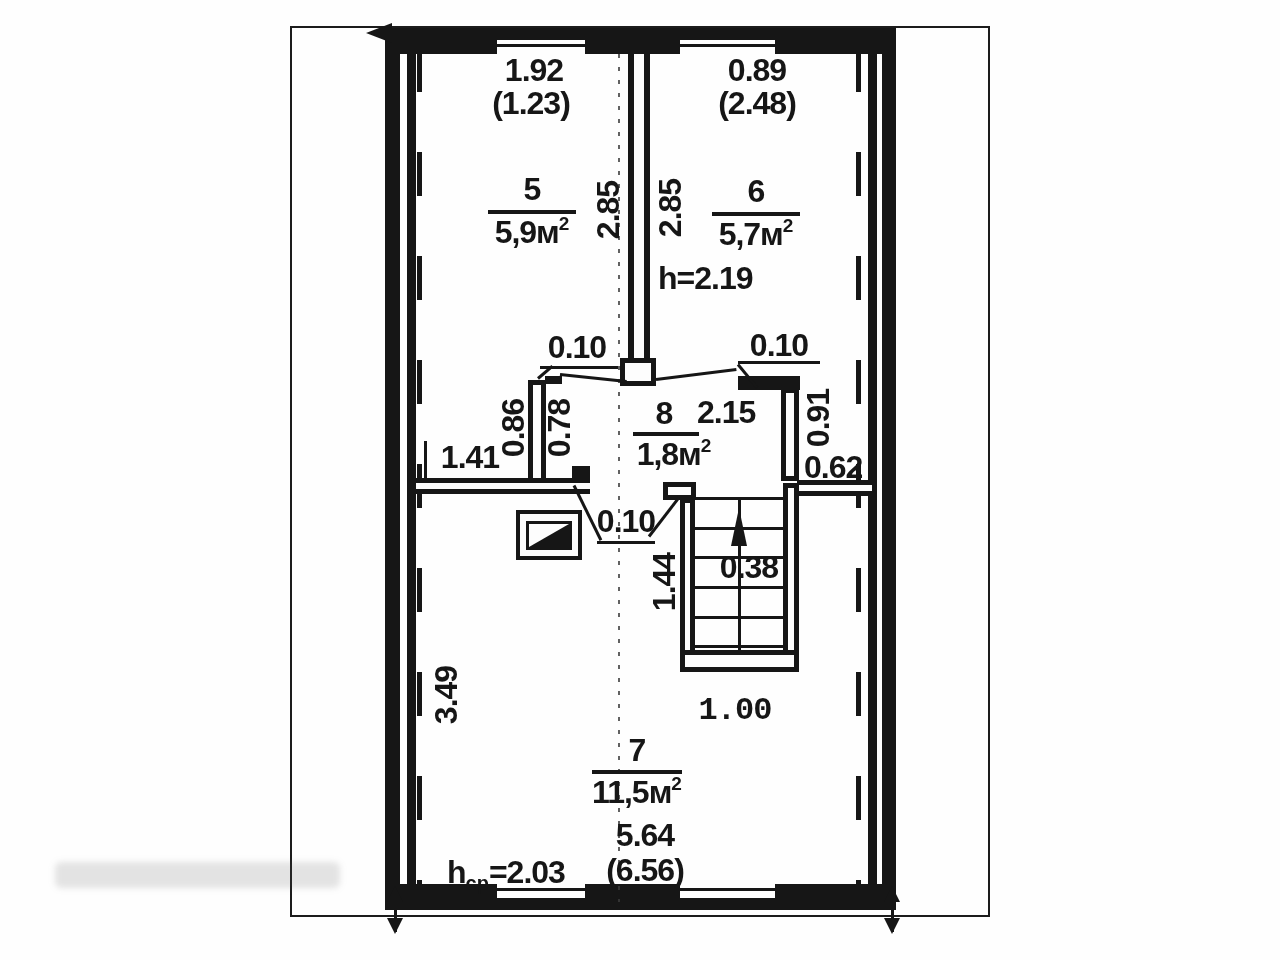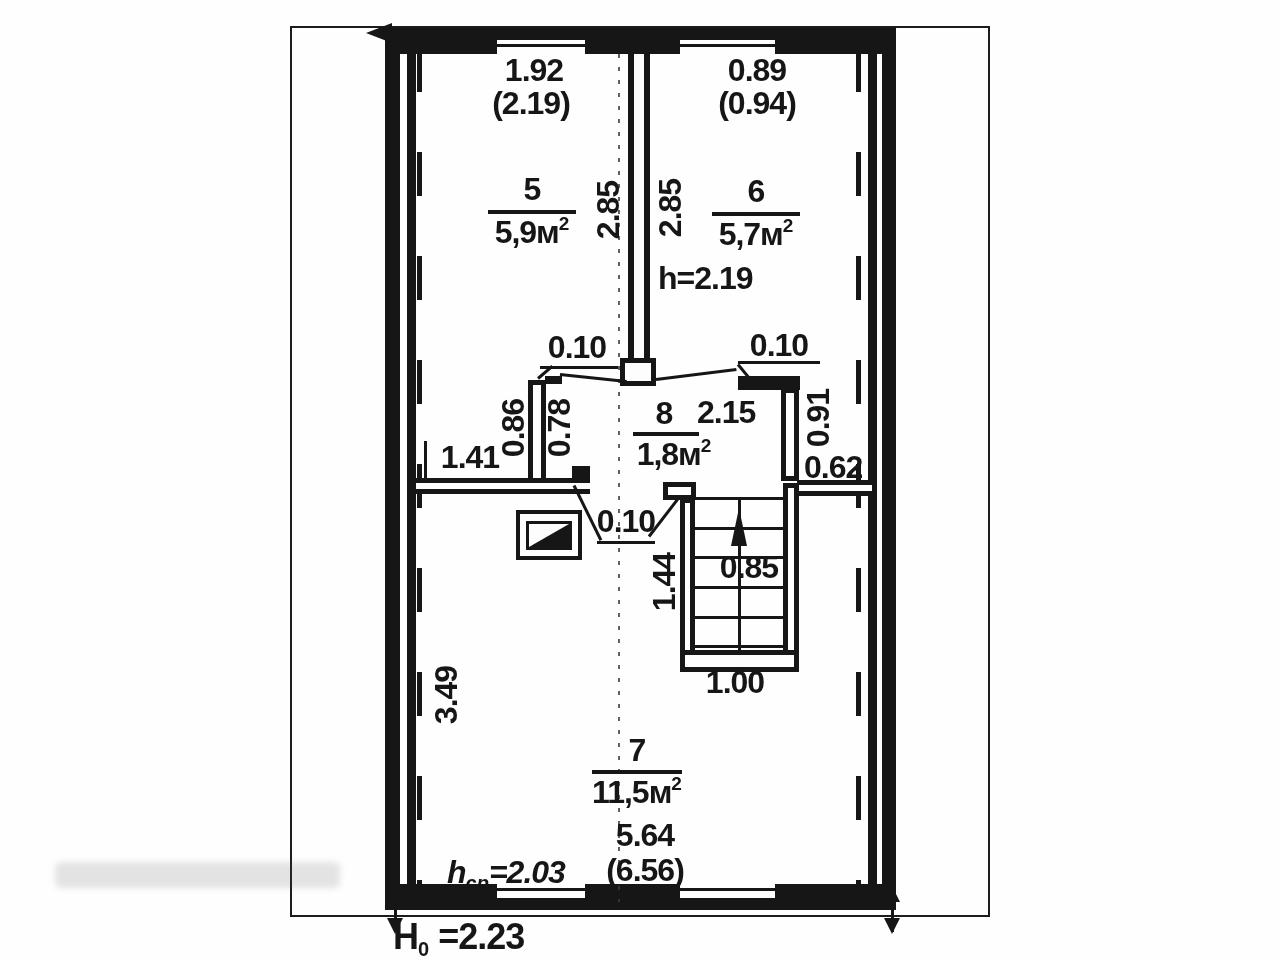--- a/index.html
+++ b/index.html
@@ -112,23 +112,23 @@
 
   <div class="txt ctr" style="left:612px;top:734px;width:50px;">7</div>
   <div class="bar" style="left:592px;top:770px;width:90px;"></div>
   <div class="txt ctr" style="left:577px;top:776px;width:120px;"><span>11,5м</span><span class="sup">2</span></div>
 
   <div class="txt ctr" style="left:639px;top:397px;width:50px;">8</div>
   <div class="bar" style="left:633px;top:432px;width:66px;"></div>
   <div class="txt ctr" style="left:604px;top:438px;width:140px;"><span>1,8м</span><span class="sup">2</span></div>
 
   <div class="txt ctr" style="left:484px;top:54px;width:100px;">1.92</div>
-  <div class="txt ctr" style="left:466px;top:87px;width:130px;">(2.19)</div>
+  <div class="txt ctr" style="left:466px;top:87px;width:130px;">(1.23)</div>
   <div class="txt ctr" style="left:707px;top:54px;width:100px;">0.89</div>
-  <div class="txt ctr" style="left:692px;top:87px;width:130px;">(0.94)</div>
+  <div class="txt ctr" style="left:692px;top:87px;width:130px;">(2.48)</div>
 
   <div class="vtxt" style="left:563px;top:194px;">2.85</div>
   <div class="vtxt" style="left:625px;top:192px;">2.85</div>
   <div class="vtxt" style="left:468px;top:412px;">0.86</div>
   <div class="vtxt" style="left:514px;top:412px;">0.78</div>
   <div class="vtxt" style="left:773px;top:402px;">0.91</div>
   <div class="vtxt" style="left:619px;top:566px;">1.44</div>
   <div class="vtxt" style="left:401px;top:679px;">3.49</div>
 
   <div class="txt" style="left:658px;top:262px;">h=2.19</div>
@@ -137,22 +137,21 @@
   <div class="bar" style="left:540px;top:366px;width:78px;height:3px;"></div>
   <div class="txt ctr" style="left:729px;top:329px;width:100px;">0.10</div>
   <div class="bar" style="left:738px;top:361px;width:82px;height:3px;"></div>
   <div class="txt ctr" style="left:576px;top:505px;width:100px;">0.10</div>
   <div class="bar" style="left:597px;top:541px;width:58px;height:3px;"></div>
 
   <div class="txt" style="left:697px;top:396px;">2.15</div>
   <div class="txt" style="left:804px;top:451px;">0.62</div>
   <div class="txt ctr" style="left:420px;top:441px;width:100px;">1.41</div>
   <div class="ink" style="left:424px;top:441px;width:3px;height:37px;"></div>
-  <div class="txt ctr" style="left:699px;top:551px;width:100px;">0.85</div>
-  <div class="txt ctr" style="left:685px;top:666px;width:100px;">1.00</div>
+  <div class="txt ctr" style="left:699px;top:551px;width:100px;">0.38</div>
+  <div class="txt ctr" style="left:685px;top:694px;width:100px;font-family:Liberation Mono, monospace;">1.00</div>
 
   <div class="txt ctr" style="left:595px;top:819px;width:100px;">5.64</div>
   <div class="txt ctr" style="left:580px;top:854px;width:130px;">(6.56)</div>
-  <div class="txt" style="left:447px;top:856px;font-style:italic;"><span>h</span><span class="sub">ср</span><span>=2.03</span></div>
+  <div class="txt" style="left:447px;top:856px;"><span>h</span><span class="sub">ср</span><span>=2.03</span></div>
 
-  <div class="txt" style="left:393px;top:918px;font-size:36px;"><span>H</span><span class="sub">0</span><span> =2.23</span></div>
 
 </div>
 
 </body></html>

